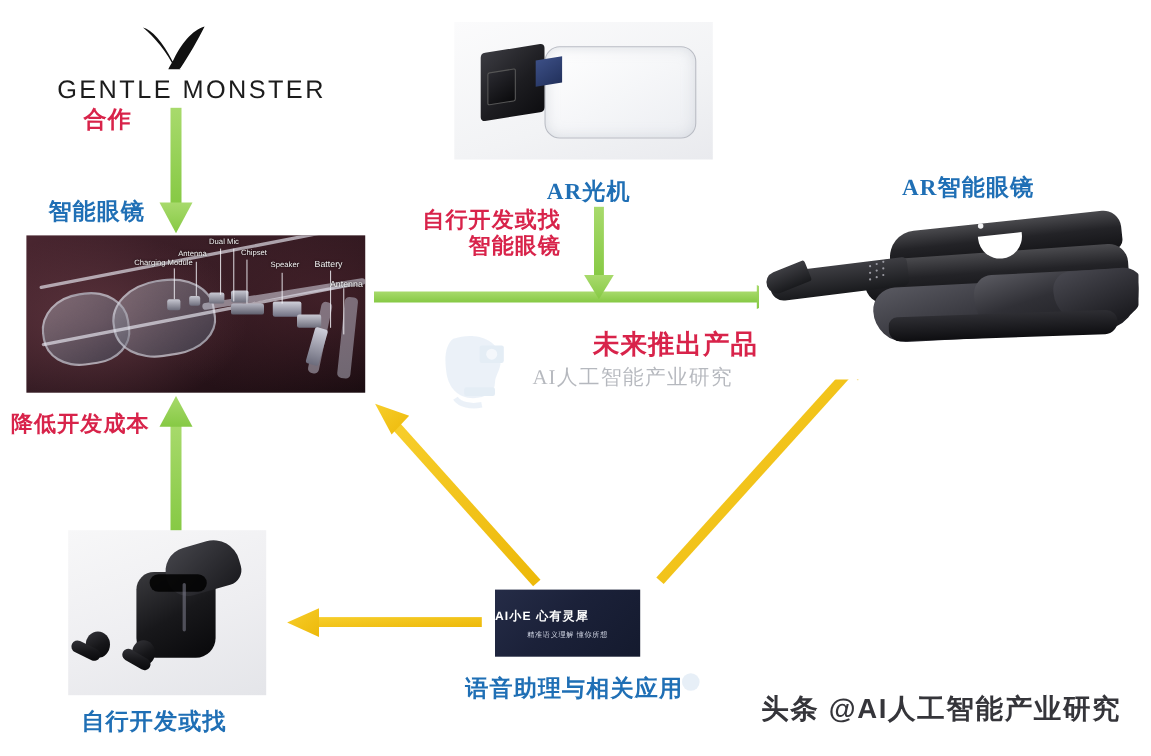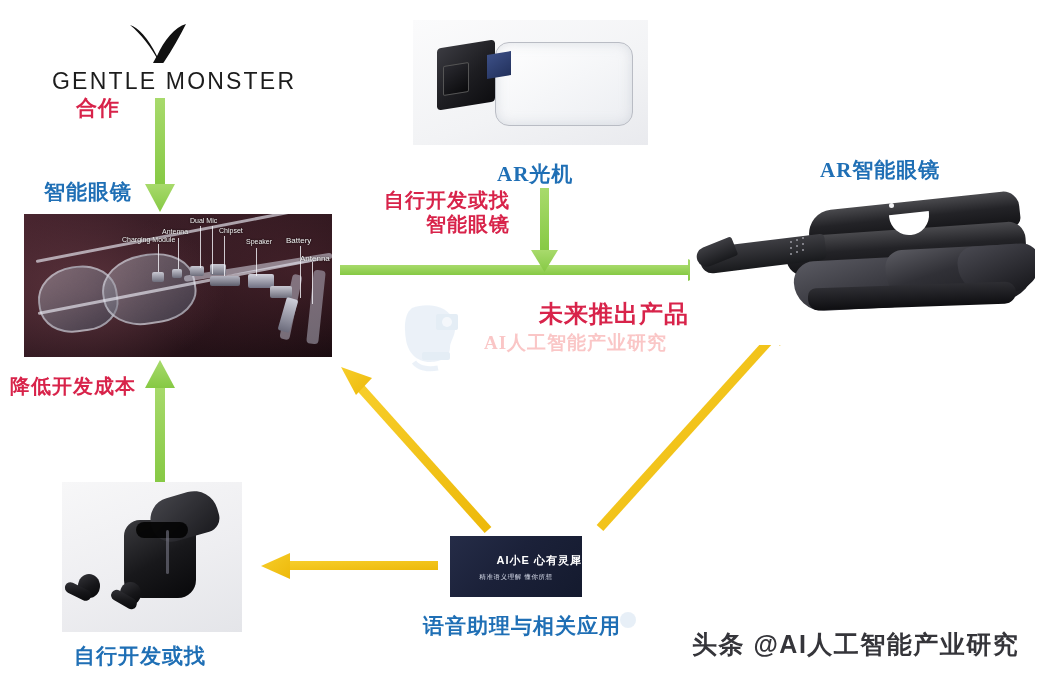--- a/index.html
+++ b/index.html
@@ -180,21 +180,21 @@
   
   #ai-card {
     left: 450px; top: 536px;
     width: 132px; height: 61px;
     background: linear-gradient(135deg, #252c47 0%, #1b2139 45%, #141a2e 100%);
     overflow: hidden;
   }
   #ai-card-title {
     position: absolute;
     left: 0; right: 0; top: 17px;
-    text-align: right;
+    text-align: left;
     color: #ffffff;
     font-size: 11px;
     font-weight: bold;
     letter-spacing: 1px;
     white-space: nowrap;
   }
   #ai-card-sub {
     position: absolute;
     left: 0; right: 0; top: 37px;
     text-align: center;
@@ -206,23 +206,23 @@
 
   
   #wm-center {
     left: 392px; top: 300px;
     width: 275px; height: 72px;
     opacity: 0.30;
   }
   #wm-center-text {
     position: absolute;
     left: 92px; top: 30px;
-    color: #ef4444;
+    color: #0f172a;
     font-size: 19px;
-    font-weight: bold;
+    font-weight: normal;
     letter-spacing: 1px;
     white-space: nowrap;
     font-family: "Liberation Serif", "DejaVu Serif", serif;
   }
   #wm-bottom {
     left: 692px; top: 628px;
     color: #35353a;
     font-size: 25px;
     font-weight: bold;
     letter-spacing: 1.5px;

